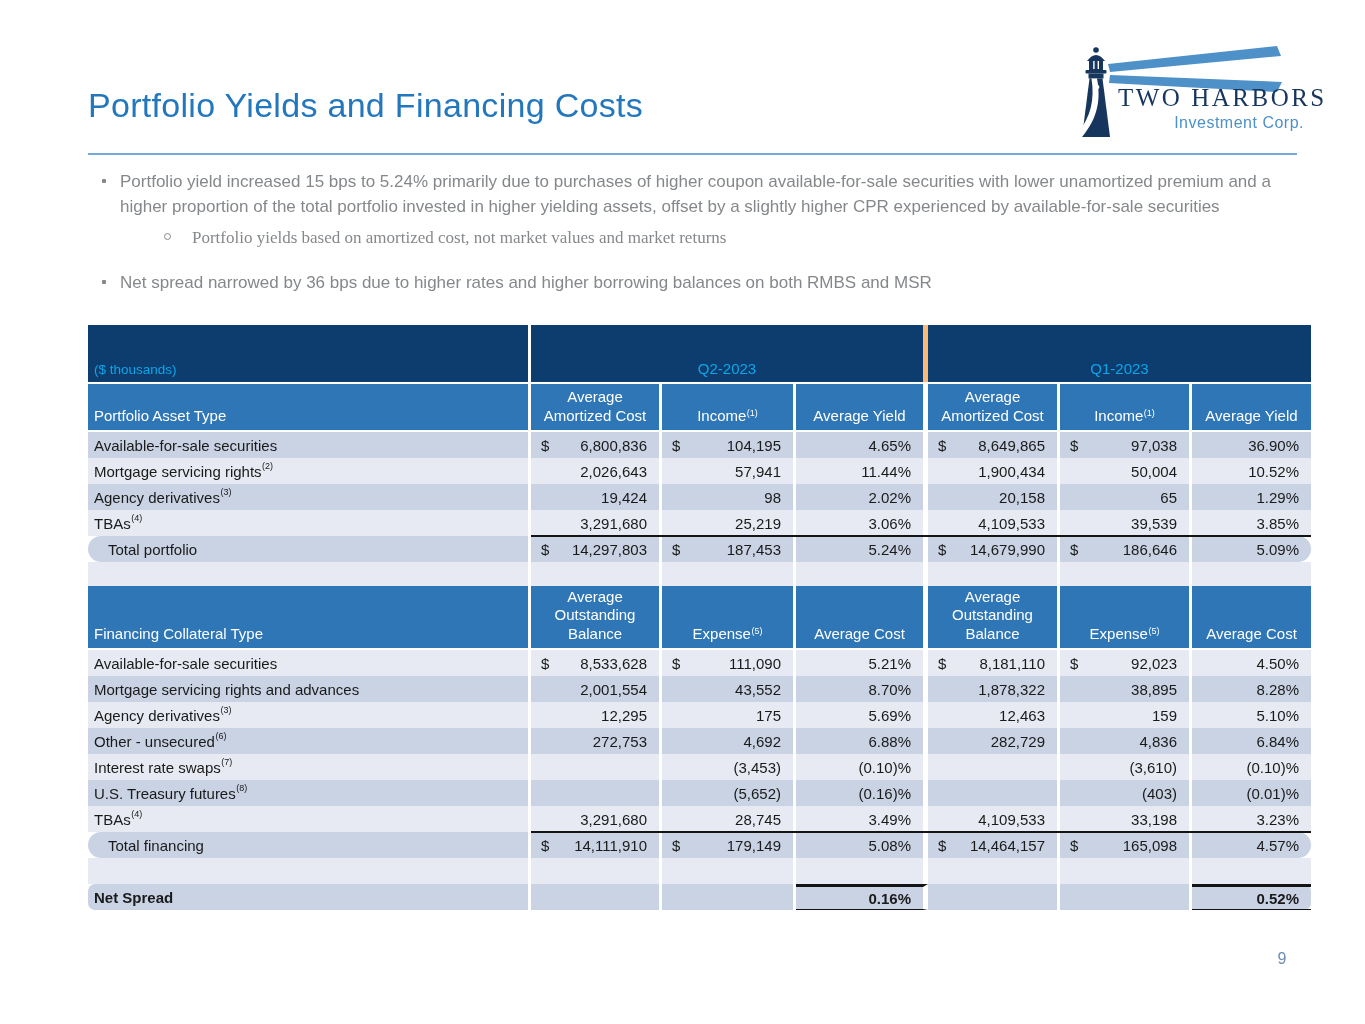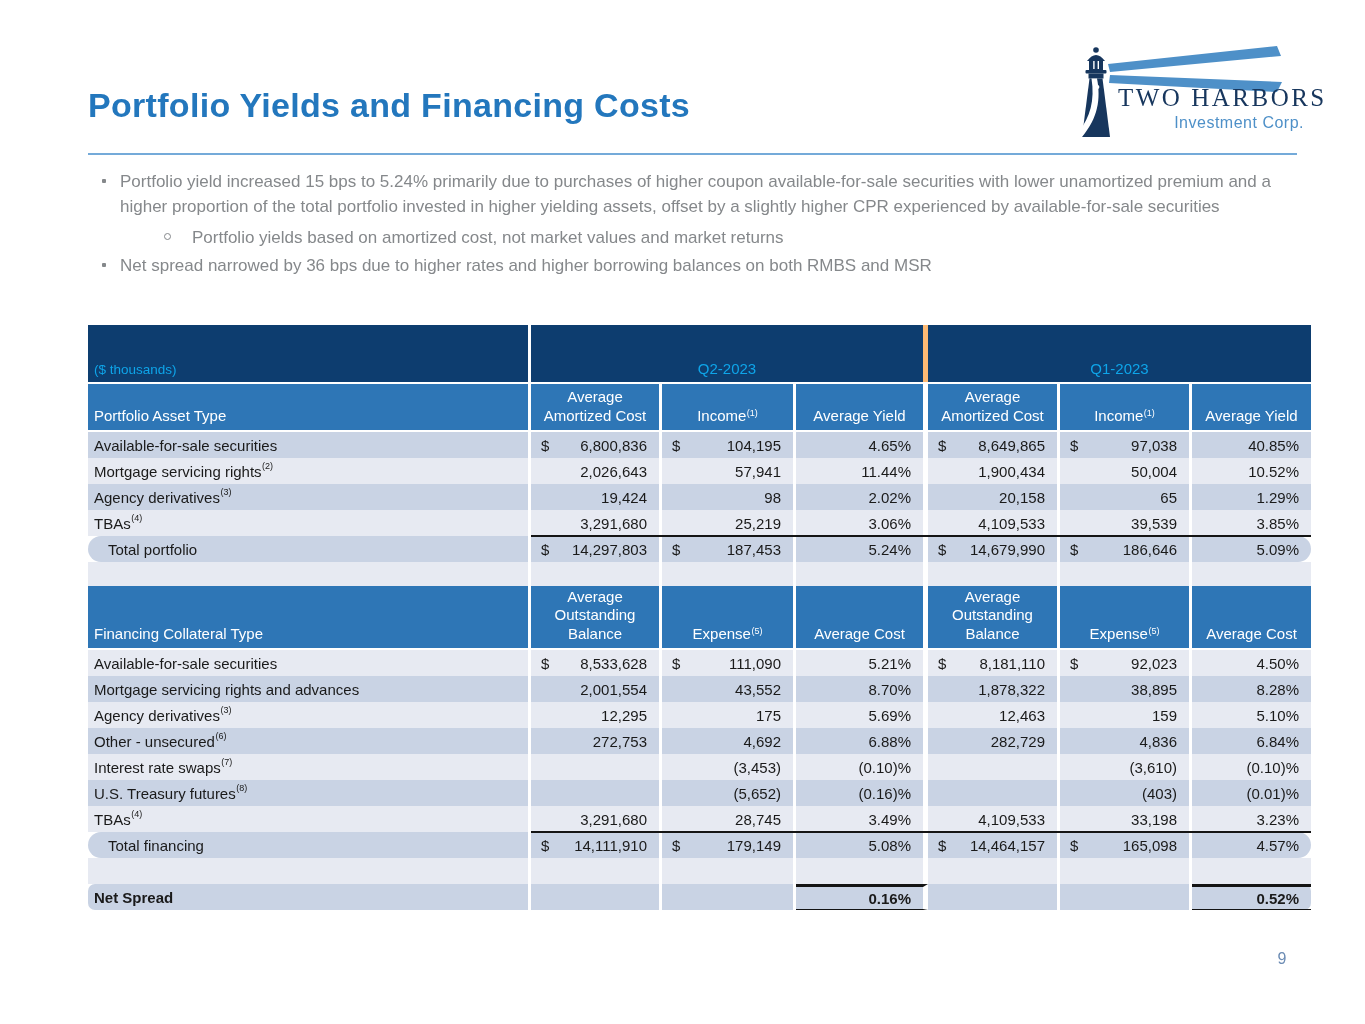--- a/index.html
+++ b/index.html
@@ -7,39 +7,39 @@
     --table-text:#1A1A1A; --title-blue:#2377BD; --rule-blue:#74AAD9; --bullet-gray:#85888B;
     --logo-navy:#17365D; --logo-blue:#4E90C8; --page-blue:#6C8CB4;
   }
   html,body{margin:0;padding:0;background:#e8e8e8;}
   .slide{
     position:relative; width:1365px; height:1024px; background:#ffffff; overflow:hidden;
     font-family:"Liberation Sans", sans-serif; margin:0 auto;
   }
   h1.title{
     position:absolute; left:88px; top:86px; margin:0;
-    font-size:34px; font-weight:700; letter-spacing:.3px; color:var(--title-blue);
+    font-size:34px; font-weight:400; letter-spacing:.3px; color:var(--title-blue);
   }
   .rule{position:absolute; left:88px; top:153px; width:1209px; height:2px; background:var(--rule-blue);}
   
   .logo{position:absolute; left:1072px; top:42px; width:234px; height:104px;}
   .logo svg{position:absolute; left:0; top:0;}
   .logo-name{
     position:absolute; left:46px; top:42px; width:188px; text-align:center;
     font-family:"Liberation Serif", serif; font-size:25px; letter-spacing:2.5px; color:var(--logo-navy); white-space:nowrap;
   }
   .logo-tagline{
     position:absolute; right:2px; top:72px; font-size:16px; letter-spacing:.5px; color:var(--logo-blue); white-space:nowrap;
   }
   
   .bullets{position:absolute; left:88px; top:169px; width:1195px; font-size:17px; line-height:25px; color:var(--bullet-gray);}
   .bullet{position:relative; margin-bottom:6px;}
   .bullet-l1{padding-left:32px;}
   .bullet-l1 .marker{position:absolute; left:14px; top:10px; width:4px; height:4px; background:var(--bullet-gray); border-radius:1px;}
-  .bullet-l2{padding-left:104px; margin-bottom:3px;}
+  .bullet-l2{padding-left:104px; margin-bottom:20px;font-family:Liberation Serif, serif;}
   .bullet-l2 .marker{position:absolute; left:76px; top:8px; width:7px; height:7px; border:1.5px solid var(--bullet-gray); border-radius:50%; box-sizing:border-box; background:transparent;}
   
   .ftable{position:absolute; left:88px; top:325px; width:1223px; font-size:15px; color:var(--table-text);}
   .trow{display:flex; width:100%;}
   .tcell{box-sizing:border-box; flex:0 0 auto; overflow:hidden; white-space:nowrap;}
   .c0{width:443px;border-right:3px solid #fff}.c1{width:131px;border-right:3px solid #fff}
   .c2{width:134px;border-right:3px solid #fff}.c3{width:132px;border-right:5px solid #fff}
   .c4{width:132px;border-right:3px solid #fff}.c5{width:132px;border-right:3px solid #fff}.c6{width:119px}
   .g0{width:443px;border-right:3px solid #fff}.g1{width:397px;border-right:5px solid #fdba74}.g2{width:383px}
   .navy-row{height:57px; background:var(--navy); border-bottom:2px solid #fff; color:#0ea5e9;text-align:center;}
@@ -156,21 +156,21 @@
           </div>
           <div class="tcell c4 num-cell">
             <span class="dsign">$</span>
             <span class="val">8,649,865</span>
           </div>
           <div class="tcell c5 num-cell">
             <span class="dsign">$</span>
             <span class="val">97,038</span>
           </div>
           <div class="tcell c6 num-cell">
-            <span class="val">40.85%</span>
+            <span class="val">36.90%</span>
           </div>
         </div>
         <div class="trow drow light">
           <div class="tcell c0 label-cell">Mortgage servicing rights<sup>(2)</sup></div>
           <div class="tcell c1 num-cell">
             <span class="val">2,026,643</span>
           </div>
           <div class="tcell c2 num-cell">
             <span class="val">57,941</span>
           </div>

